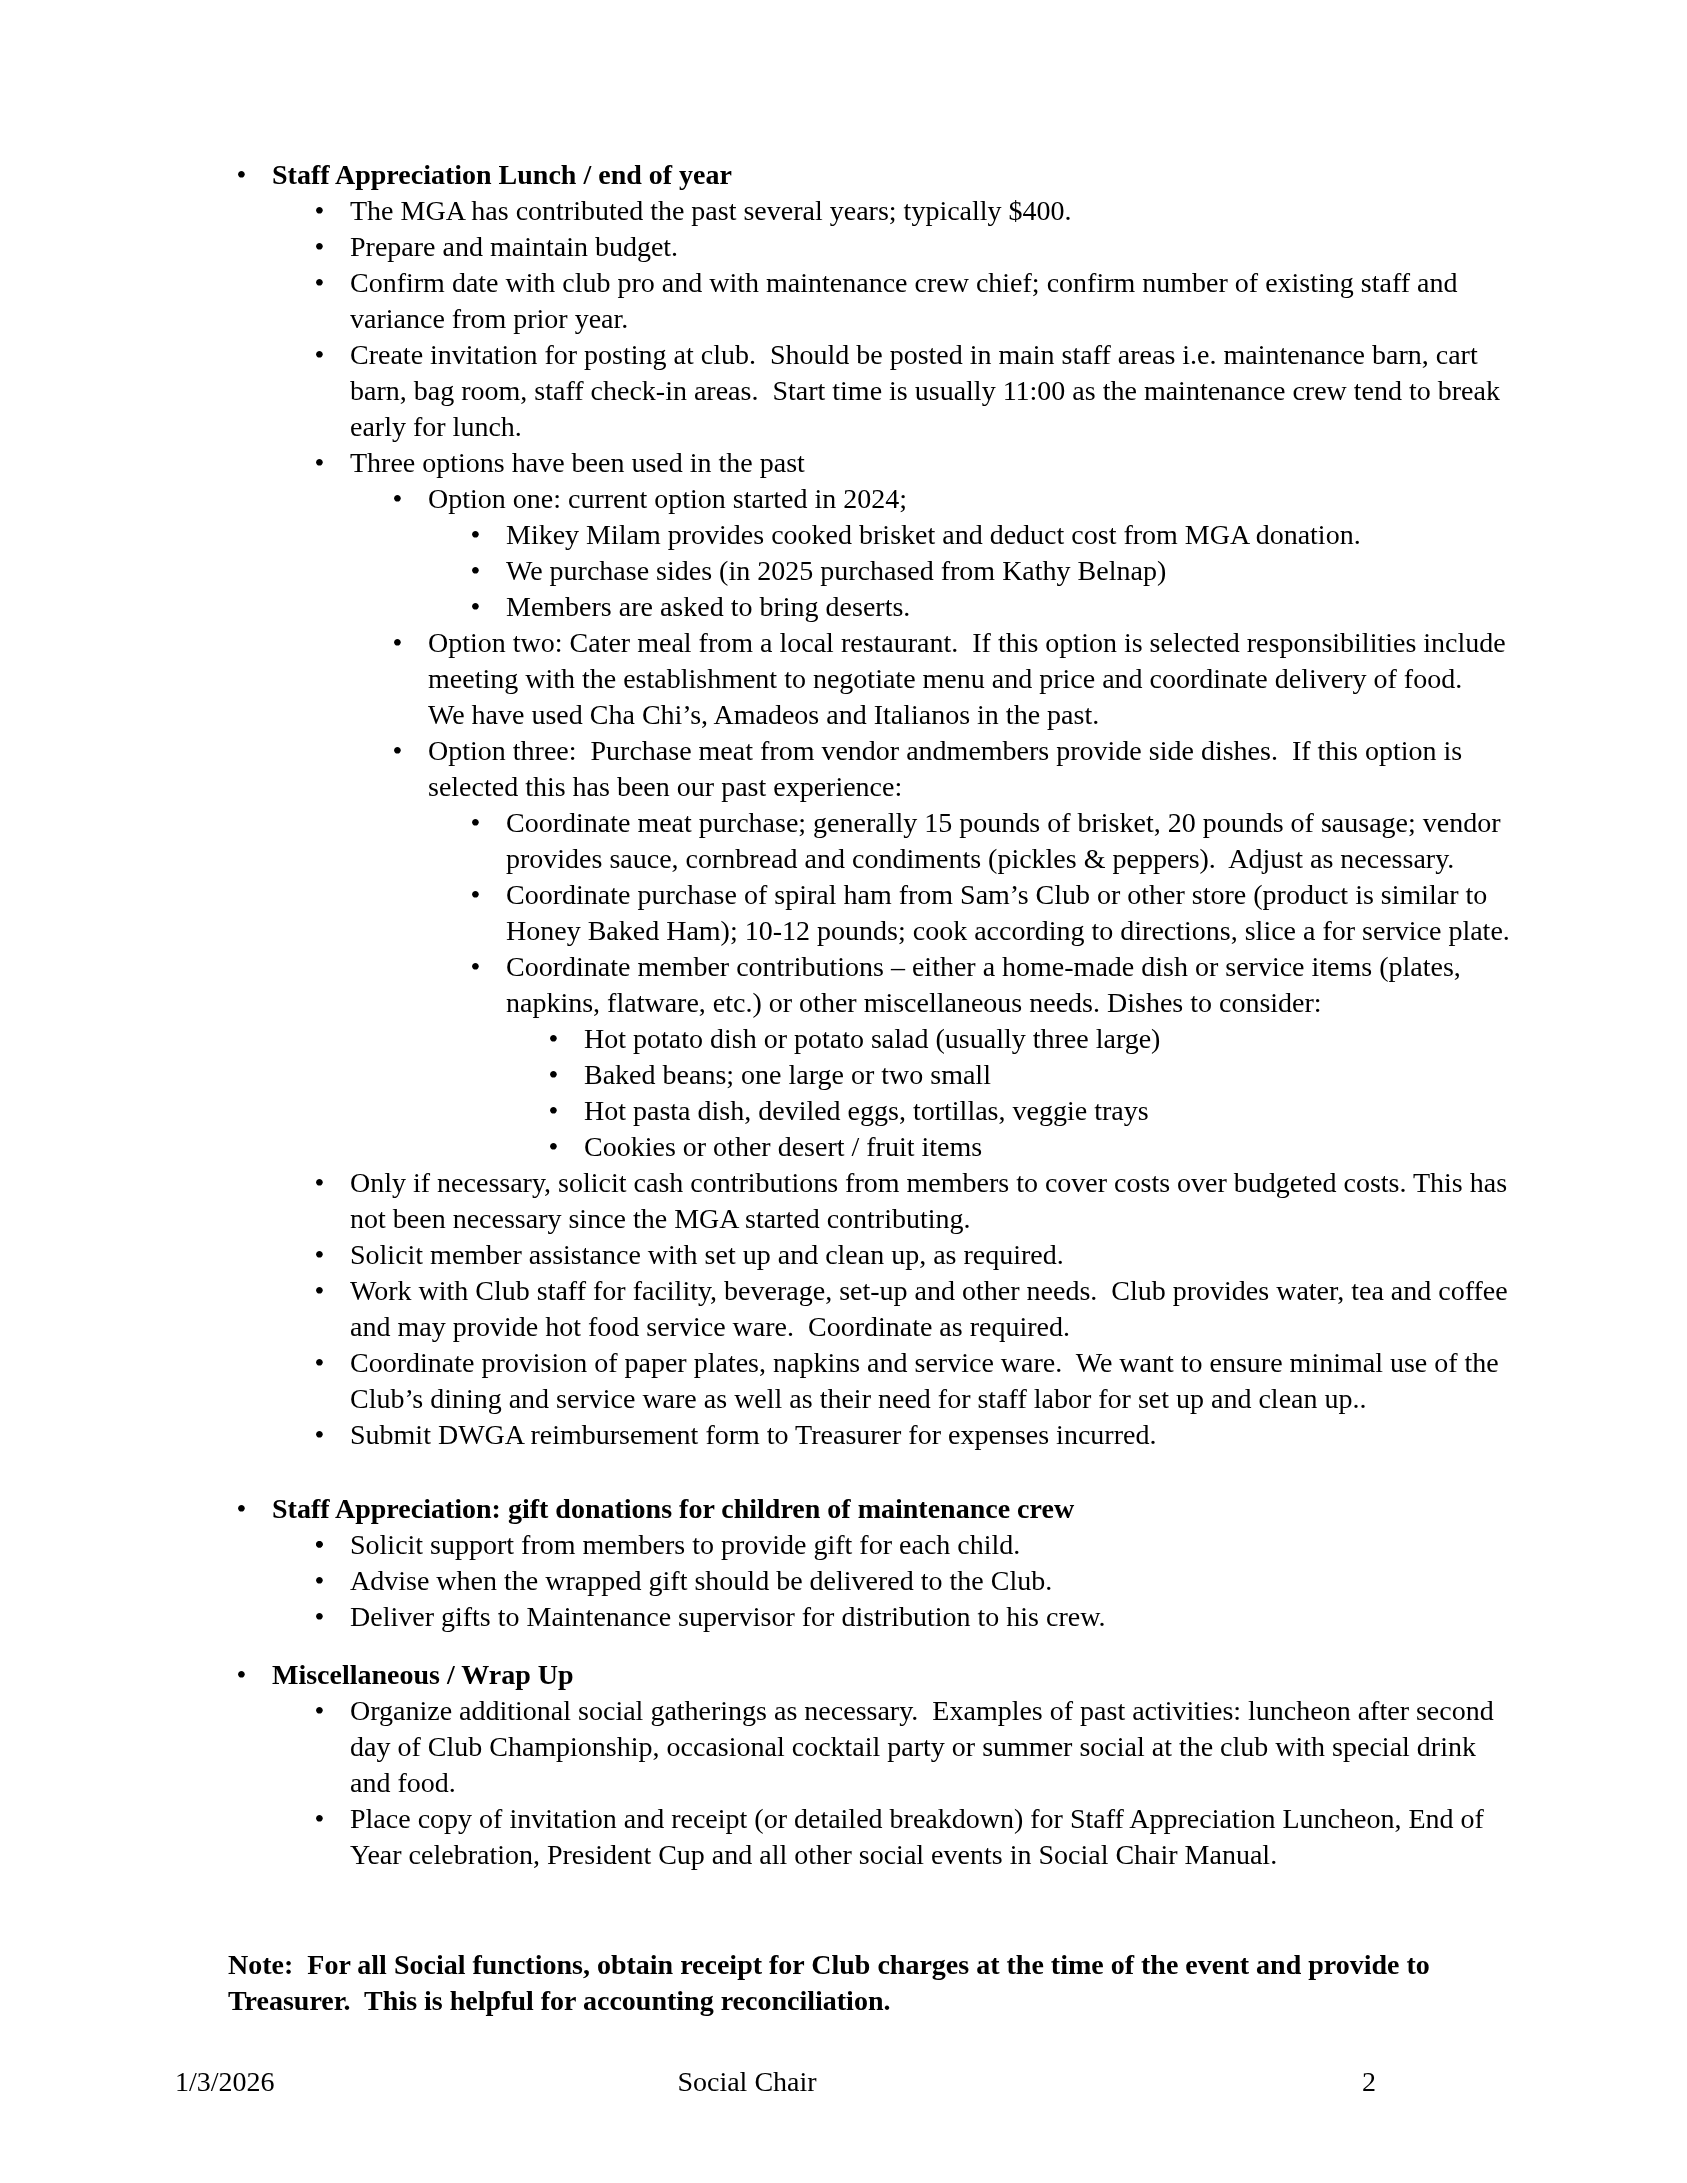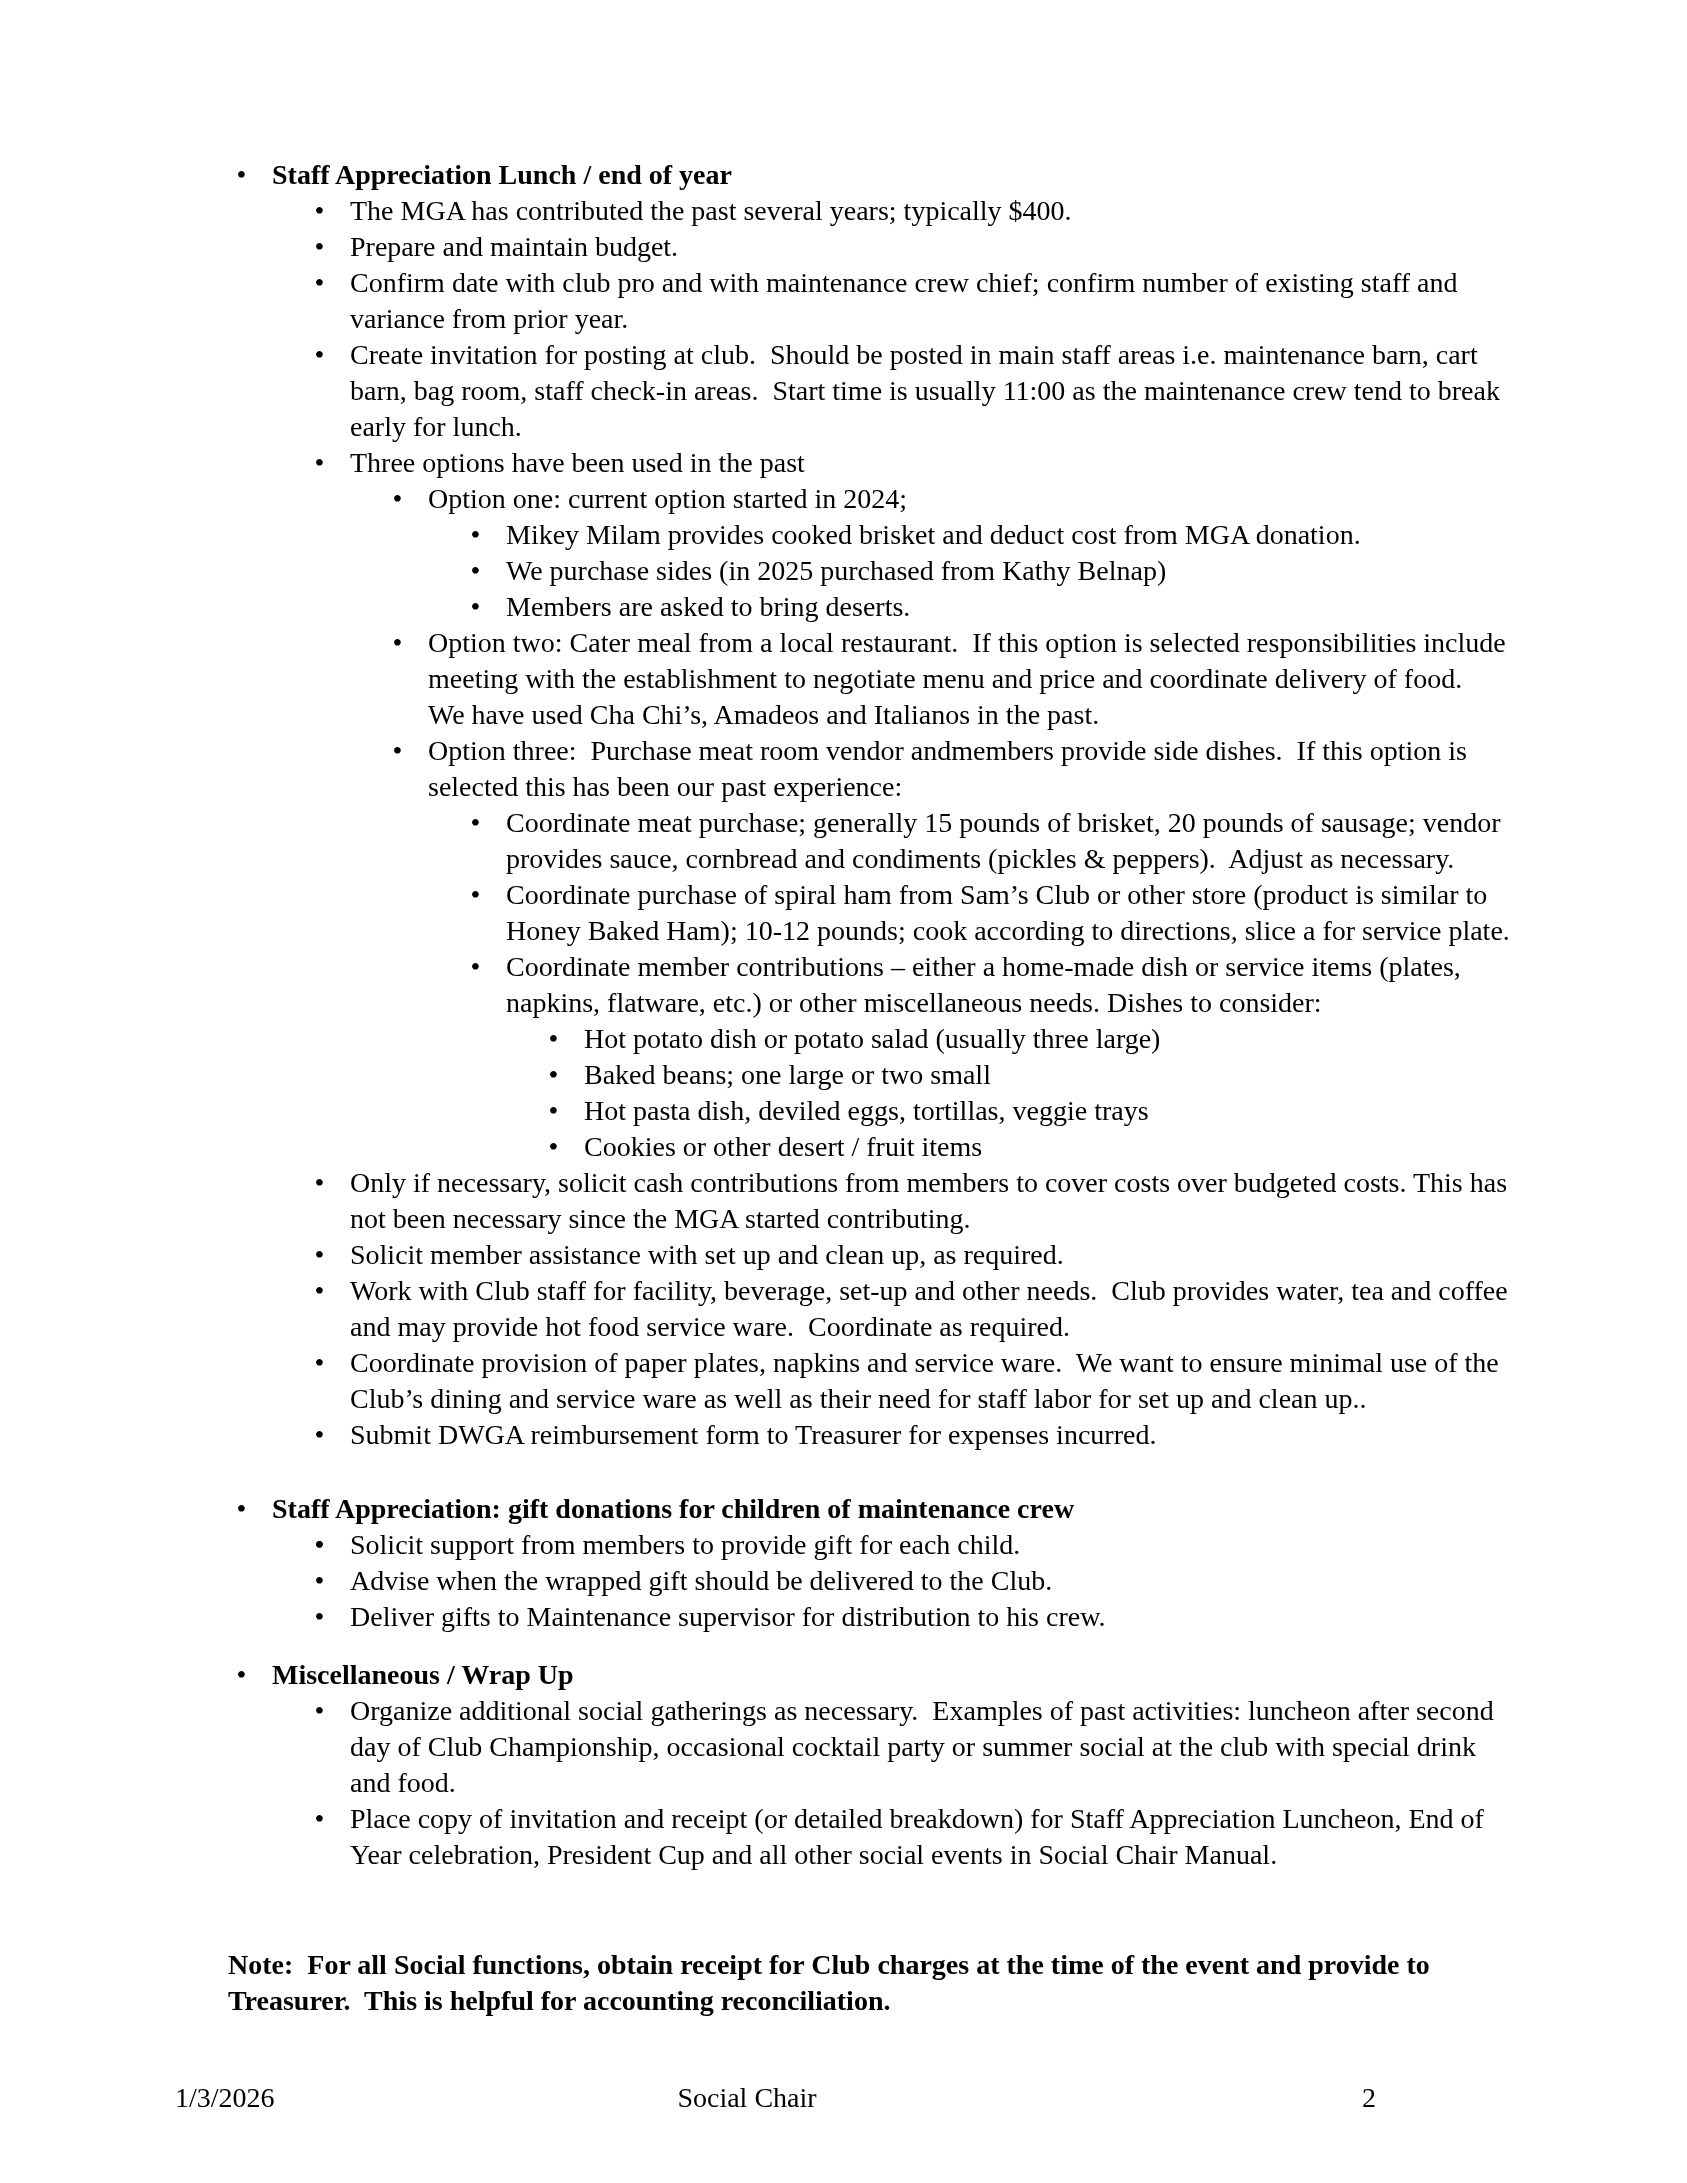--- a/index.html
+++ b/index.html
@@ -54,21 +54,20 @@
     margin: 74px 0 0 0;
     font-weight: bold;
     white-space: pre-wrap;
   }
   .footer {
     position: absolute;
     top: 2064px;
     left: 0;
     right: 0;
     height: 36px;
-    margin-top: 16px;
   }
   .footer-date {
     position: absolute;
     left: 175px;
   }
   .footer-center {
     position: absolute;
     left: 747px;
     transform: translateX(-50%);
   }
@@ -90,21 +89,21 @@
                 <li><span class="bullet">•</span><span class="li-text">Prepare and maintain budget.</span></li>
                 <li><span class="bullet">•</span><span class="li-text">Confirm date with club pro and with maintenance crew chief; confirm number of existing staff and variance from prior year.</span></li>
                 <li><span class="bullet">•</span><span class="li-text">Create invitation for posting at club.  Should be posted in main staff areas i.e. maintenance barn, cart barn, bag room, staff check-in areas.  Start time is usually 11:00 as the maintenance crew tend to break early for lunch.</span></li>
                 <li><span class="bullet">•</span><span class="li-text">Three options have been used in the past</span><ul class="lvl lvl-3">
                     <li><span class="bullet">•</span><span class="li-text">Option one: current option started in 2024;</span><ul class="lvl lvl-4">
                         <li><span class="bullet">•</span><span class="li-text">Mikey Milam provides cooked brisket and deduct cost from MGA donation.</span></li>
                         <li><span class="bullet">•</span><span class="li-text">We purchase sides (in 2025 purchased from Kathy Belnap)</span></li>
                         <li><span class="bullet">•</span><span class="li-text">Members are asked to bring deserts.</span></li>
                       </ul></li>
                     <li><span class="bullet">•</span><span class="li-text">Option two: Cater meal from a local restaurant.  If this option is selected responsibilities include meeting with the establishment to negotiate menu and price and coordinate delivery of food.  We have used Cha Chi’s, Amadeos and Italianos in the past.</span></li>
-                    <li><span class="bullet">•</span><span class="li-text">Option three:  Purchase meat room vendor andmembers provide side dishes.  If this option is selected this has been our past experience:</span><ul class="lvl lvl-4">
+                    <li><span class="bullet">•</span><span class="li-text">Option three:  Purchase meat from vendor andmembers provide side dishes.  If this option is selected this has been our past experience:</span><ul class="lvl lvl-4">
                         <li><span class="bullet">•</span><span class="li-text">Coordinate meat purchase; generally 15 pounds of brisket, 20 pounds of sausage; vendor provides sauce, cornbread and condiments (pickles &amp; peppers).  Adjust as necessary.</span></li>
                         <li><span class="bullet">•</span><span class="li-text">Coordinate purchase of spiral ham from Sam’s Club or other store (product is similar to Honey Baked Ham); 10-12 pounds; cook according to directions, slice a for service plate.</span></li>
                         <li><span class="bullet">•</span><span class="li-text">Coordinate member contributions – either a home-made dish or service items (plates, napkins, flatware, etc.) or other miscellaneous needs. Dishes to consider:</span><ul class="lvl lvl-5">
                             <li><span class="bullet">•</span><span class="li-text">Hot potato dish or potato salad (usually three large)</span></li>
                             <li><span class="bullet">•</span><span class="li-text">Baked beans; one large or two small</span></li>
                             <li><span class="bullet">•</span><span class="li-text">Hot pasta dish, deviled eggs, tortillas, veggie trays</span></li>
                             <li><span class="bullet">•</span><span class="li-text">Cookies or other desert / fruit items</span></li>
                           </ul></li>
                       </ul></li>
                   </ul></li>

